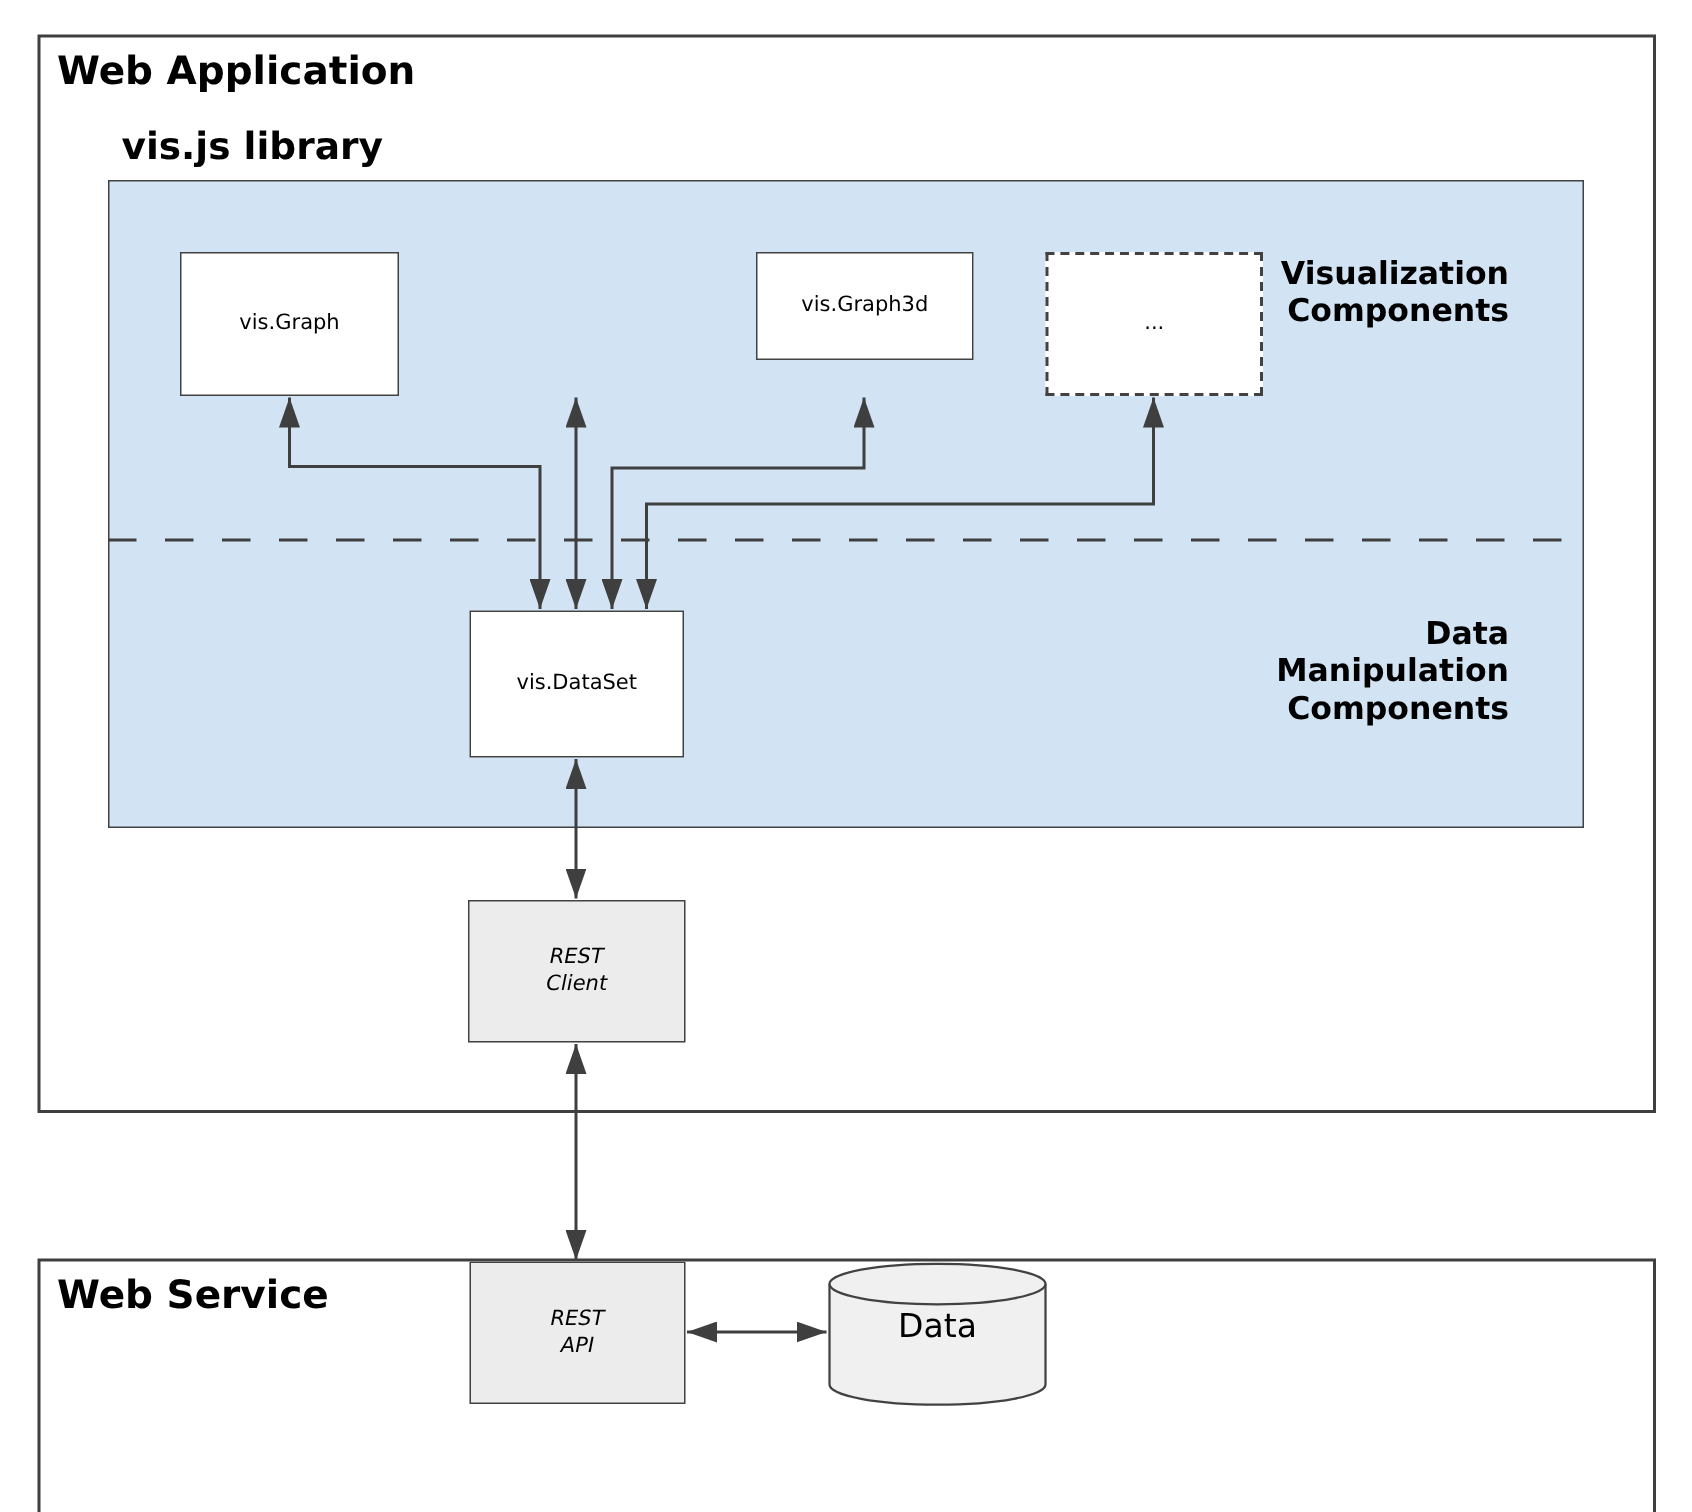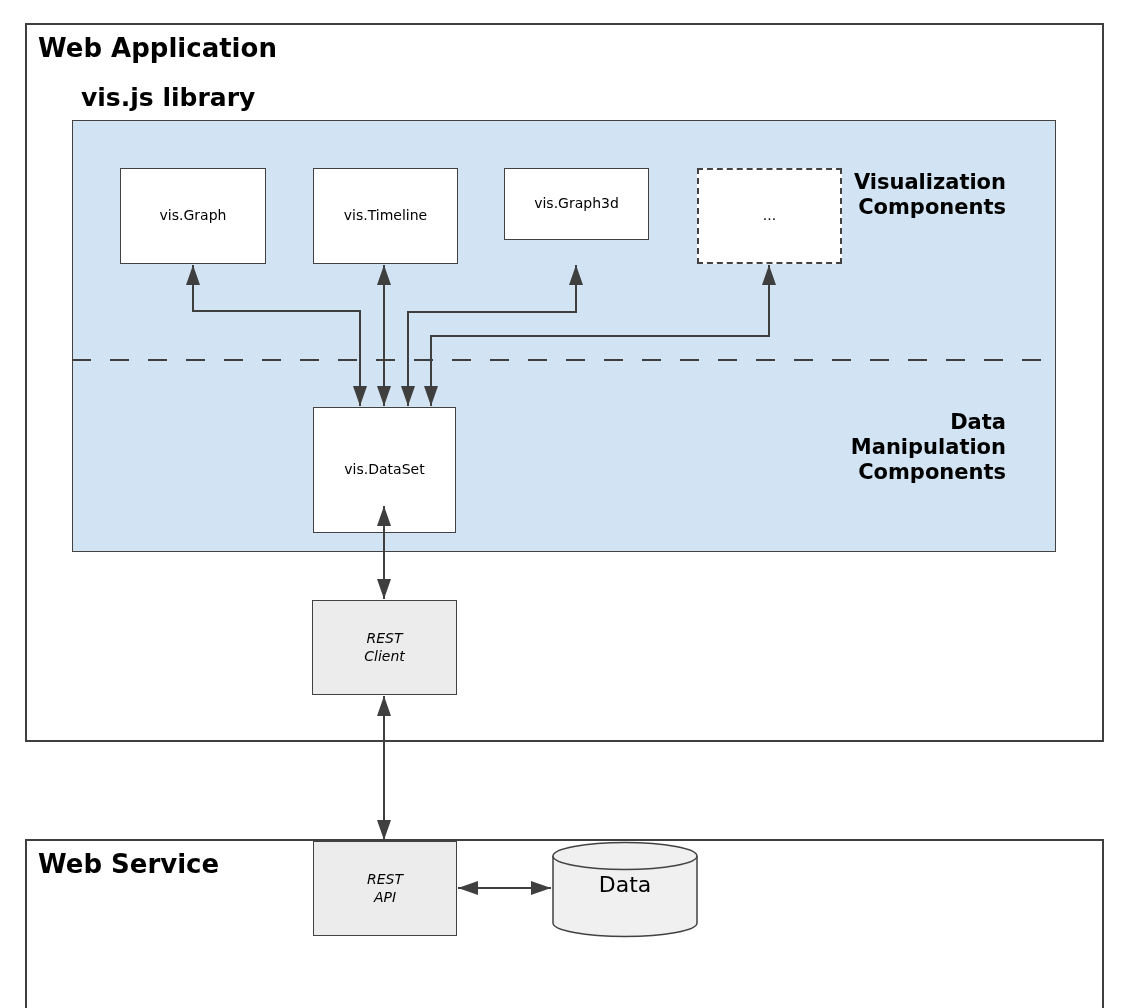--- a/index.html
+++ b/index.html
@@ -52,25 +52,24 @@
   <div class="lib-label">vis.js library</div>
   <div class="lib-box"></div>
 
   <div class="zone-label" style="top:170px;">Visualization
 Components</div>
   <div class="zone-label" style="top:410px;">Data
 Manipulation
 Components</div>
 
   <div class="node" style="left:120px;top:168px;width:146px;height:96px;">vis.Graph</div>
-  <div class="node" style="left:313px;top:168px;width:145px;height:96px;">vis.Timeline</div>
   <div class="node" style="left:504px;top:168px;width:145px;height:72px;">vis.Graph3d</div>
   <div class="node dashed" style="left:697px;top:168px;width:145px;height:96px;">...</div>
 
-  <div class="node" style="left:313px;top:407px;width:143px;height:126px;">vis.DataSet</div>
+  <div class="node" style="left:313px;top:407px;width:143px;height:98px;">vis.DataSet</div>
 
   <div class="node gray" style="left:312px;top:600px;width:145px;height:95px;">REST
 Client</div>
   <div class="node gray" style="left:313px;top:841px;width:144px;height:95px;">REST
 API</div>
 
   <svg class="wires" viewBox="0 0 1128 1008">
     <defs>
       <marker id="arrowhead" viewBox="0 0 10 7" refX="10" refY="3.5" markerWidth="10" markerHeight="7" orient="auto-start-reverse">
         <path d="M0,0 L10,3.5 L0,7 Z"></path>

